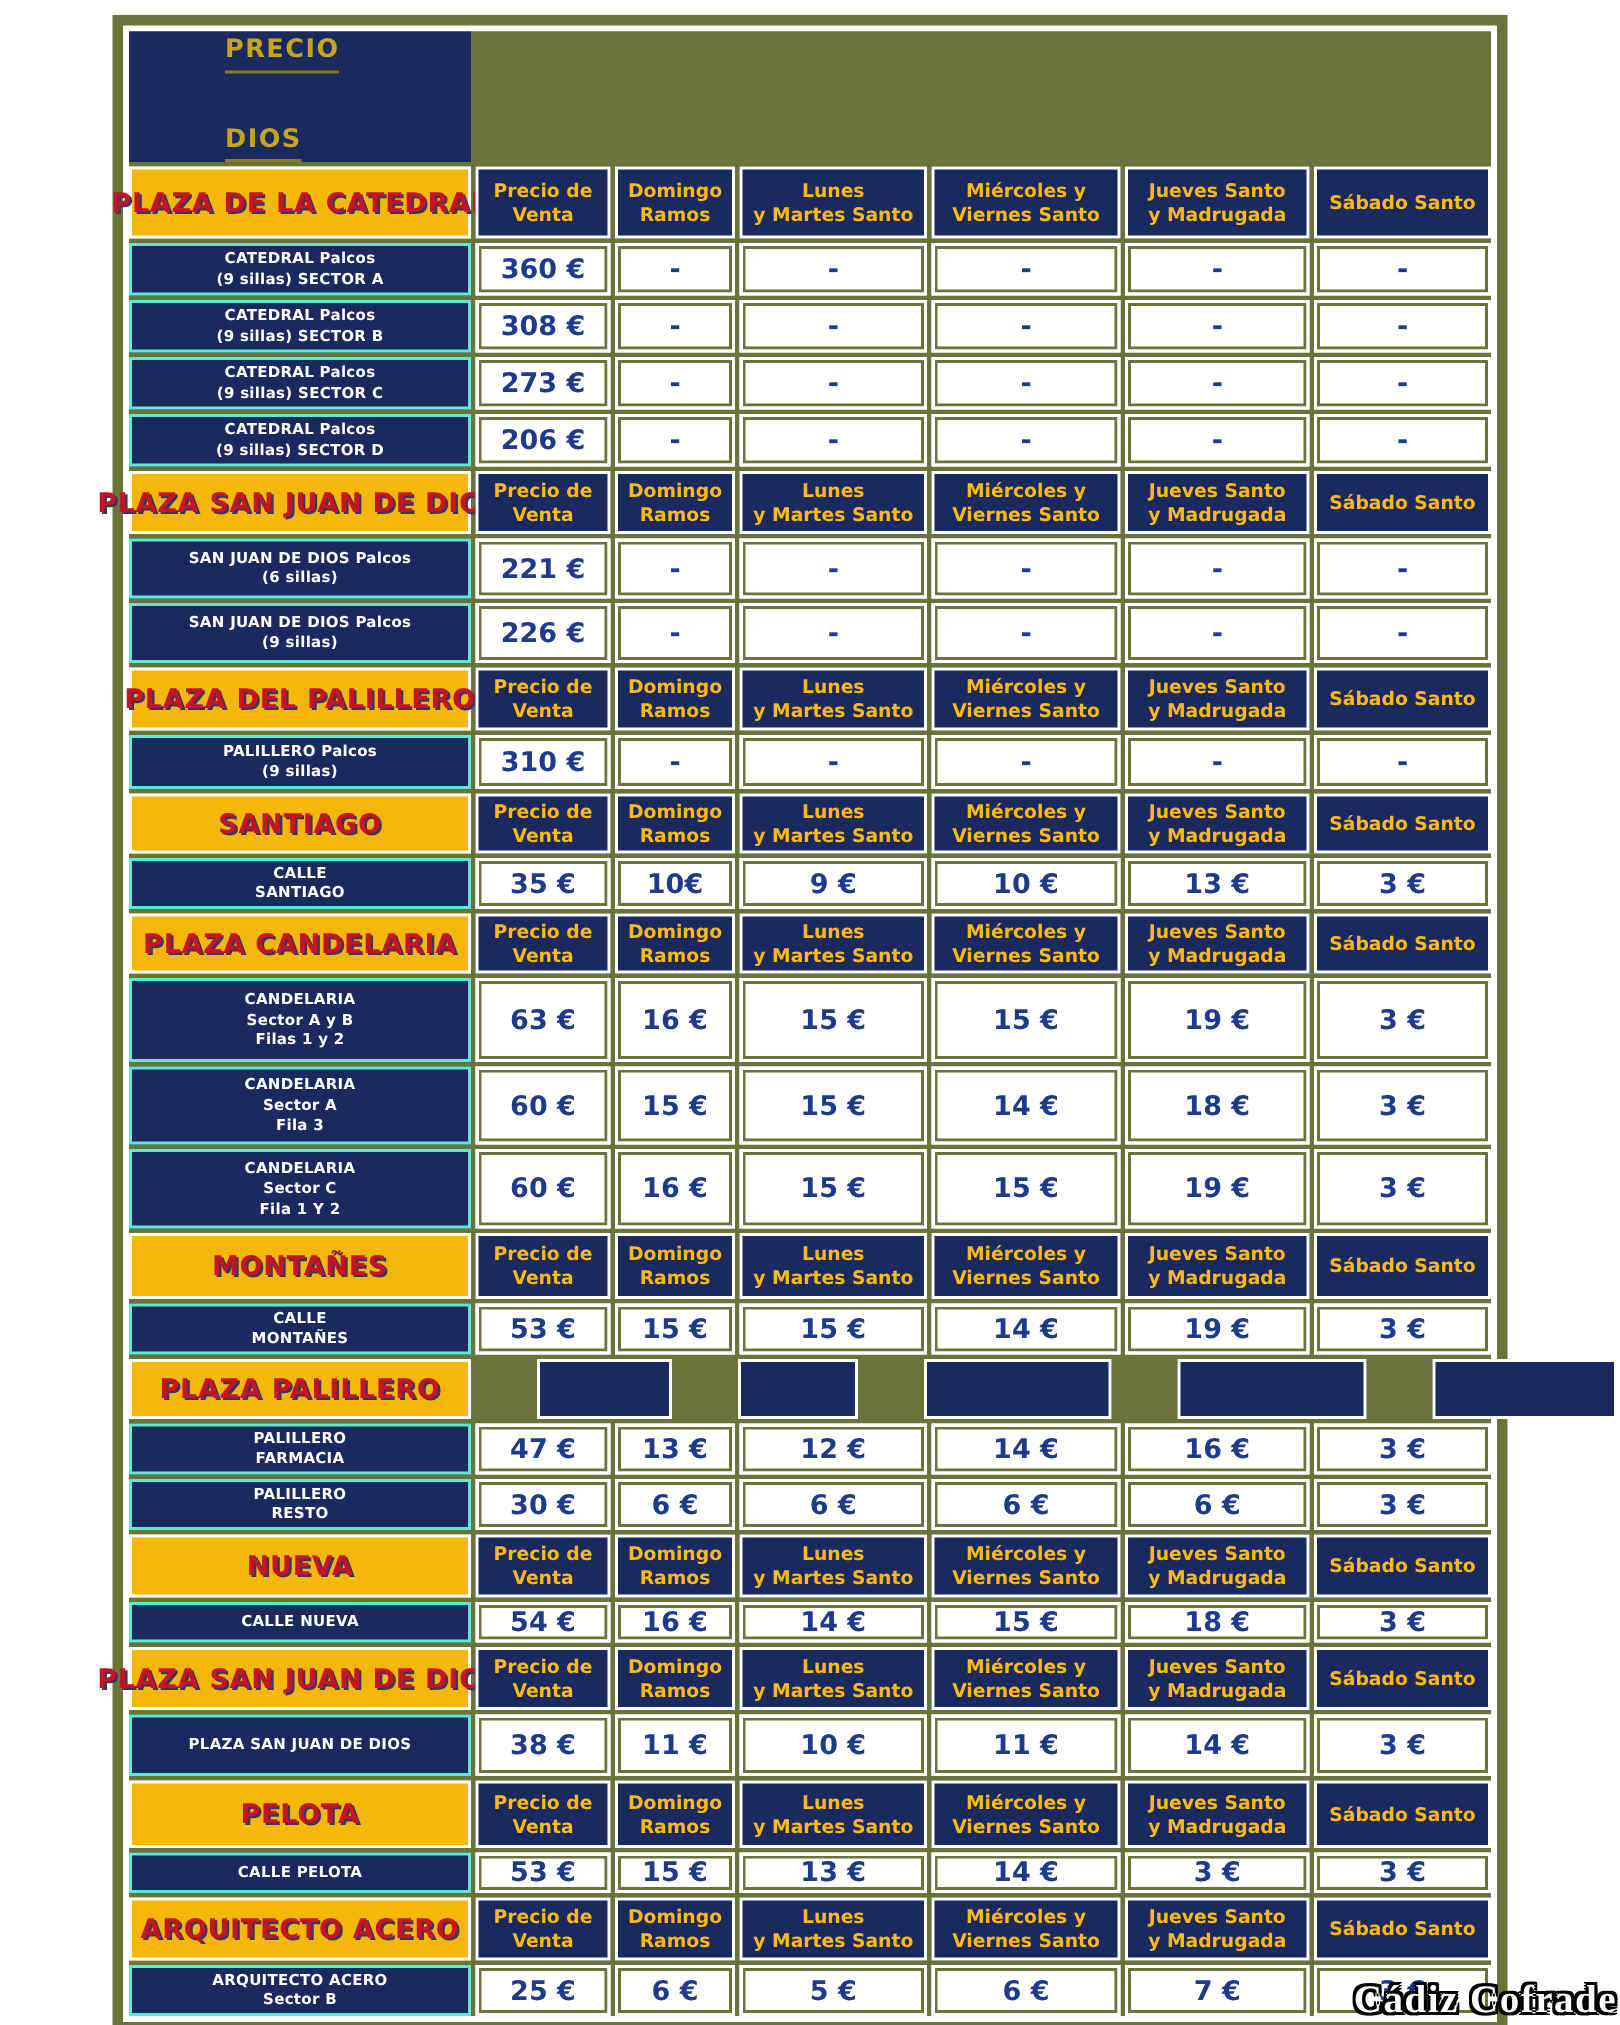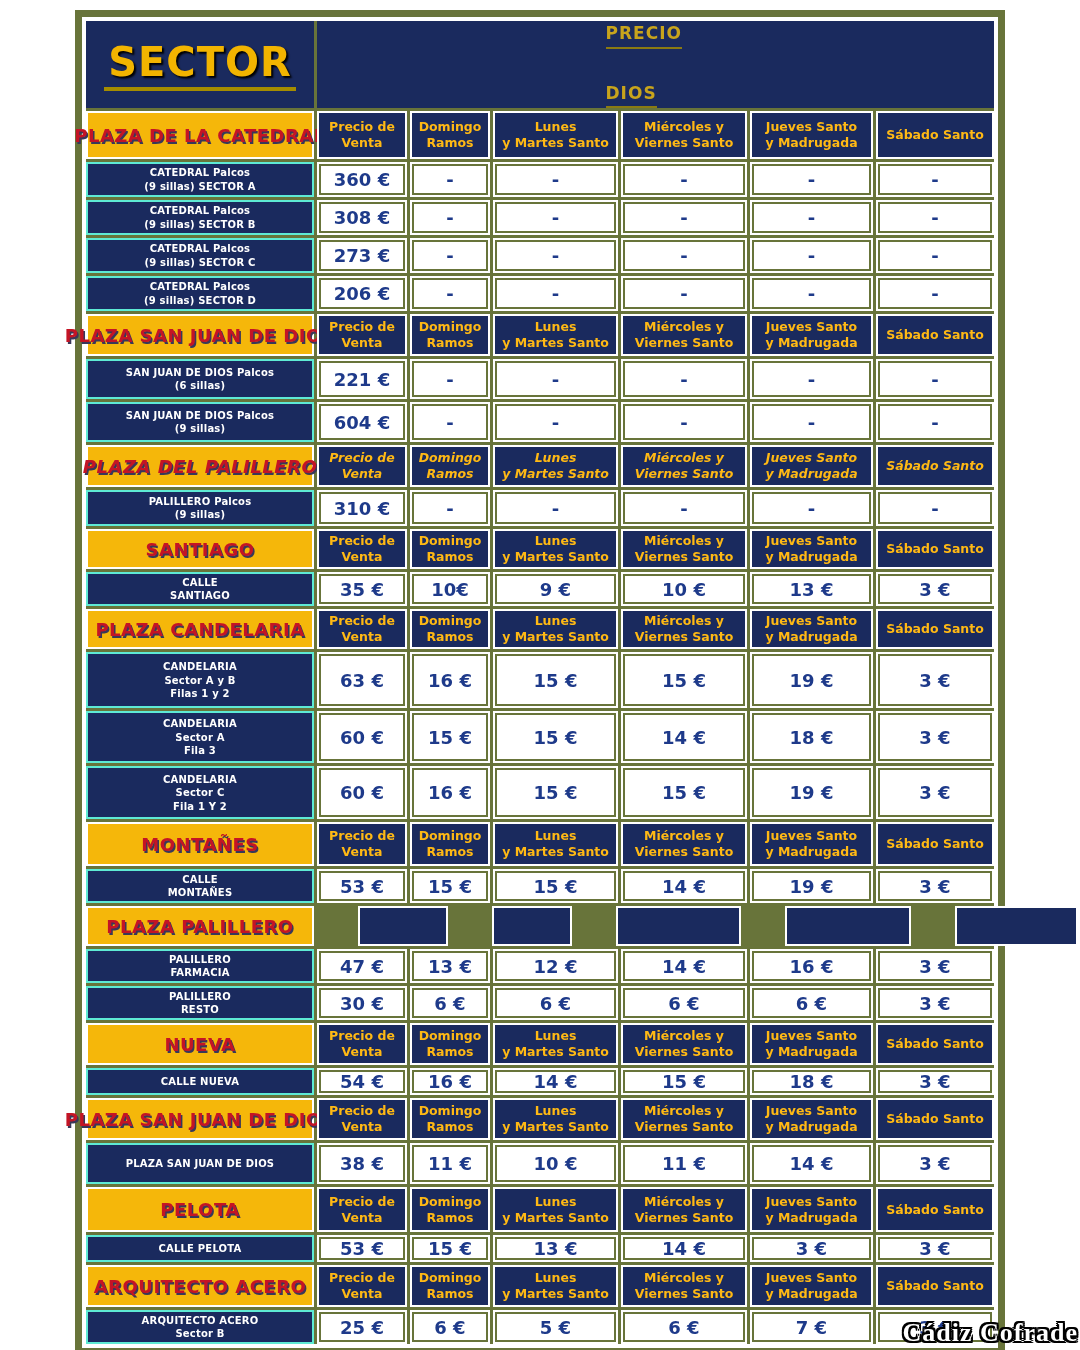--- a/index.html
+++ b/index.html
@@ -61,23 +61,20 @@
                  0 -2px 0 #000,0 2px 0 #000,-2px 0 0 #000,2px 0 0 #000;
   }
 </style>
 </head>
 <body>
 
 <div class="frame">
   <div class="tbl">
 
     <div class="main-header">
-      <div class="cell hdr-navy sector-cell">
-        <span class="u">SECTOR</span>
-      </div>
       <div class="cell hdr-navy hdr-right">
         <div class="precio-abono">
           <span class="u">PRECIO</span>
           <span class="u">DIOS</span>
         </div>
       </div>
     </div>
 
   <div class="row" style="min-height: 48px;">
         <div class="cell sec-name">PLAZA DE LA CATEDRAL</div>
@@ -189,28 +186,28 @@
         <div class="cell val">-</div>
         <div class="cell val">-</div>
         <div class="cell val">-</div>
         <div class="cell val">-</div>
       </div>
       <div class="row" style="min-height: 40px;">
         <div class="cell row-label">
           <div>SAN JUAN DE DIOS  Palcos</div>
           <div>(9 sillas)</div>
         </div>
-        <div class="cell val">604 €</div>
-        <div class="cell val">-</div>
-        <div class="cell val">-</div>
-        <div class="cell val">-</div>
-        <div class="cell val">-</div>
-        <div class="cell val">-</div>
-      </div>
-      <div class="row" style="min-height: 42px; font-style: italic;">
+        <div class="cell val">226 €</div>
+        <div class="cell val">-</div>
+        <div class="cell val">-</div>
+        <div class="cell val">-</div>
+        <div class="cell val">-</div>
+        <div class="cell val">-</div>
+      </div>
+      <div class="row" style="min-height: 42px;">
         <div class="cell sec-name">PLAZA DEL PALILLERO</div>
         <div class="cell col-hdr">
           <div>Precio de</div>
           <div>Venta</div>
         </div>
         <div class="cell col-hdr">
           <div>Domingo</div>
           <div>Ramos</div>
         </div>
         <div class="cell col-hdr">

